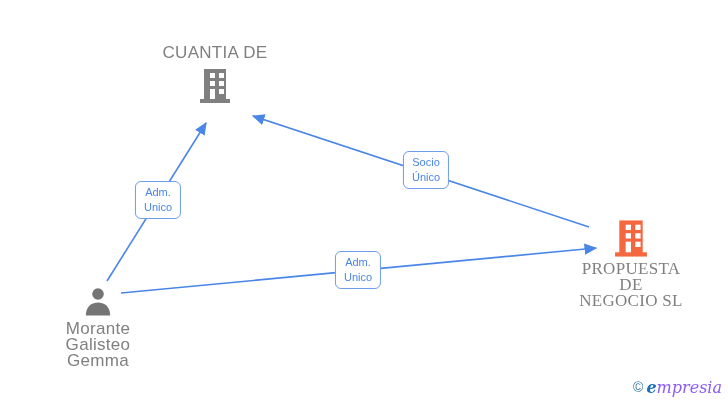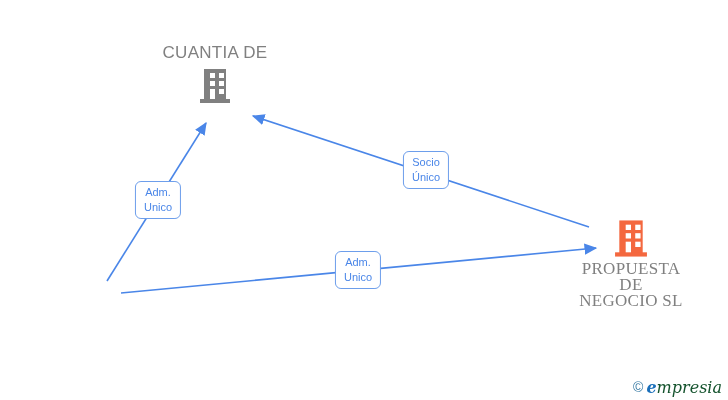--- a/index.html
+++ b/index.html
@@ -16,21 +16,21 @@
     background:#ffffff;border:1px solid #6d9eeb;border-radius:6px;
     color:#4a86e8;font-size:11px;line-height:15px;text-align:center;
     padding:3px 8px;white-space:nowrap;
   }
   .logo{
     position:absolute;right:6px;bottom:3px;font-size:16px;
     font-family:"DejaVu Serif", serif;font-style:italic;white-space:nowrap;
   }
   .logo .copy{font-style:normal;color:#3a7ca5;font-family:"Liberation Sans",sans-serif;font-size:14px;vertical-align:1px;margin-right:3px;}
   .logo .brand-e{color:#1a6fba;font-weight:bold;}
-  .logo .brand-rest{color:#14532d;}
+  .logo .brand-rest{color:#8b5cf6;}
 </style>
 </head>
 <body>
 
 <div class="stage">
 
   <svg class="edges-layer" width="728" height="400" viewBox="0 0 728 400">
     <defs>
       <marker id="arrow" markerWidth="9" markerHeight="8" refX="7.2" refY="3.5" orient="auto">
         <path d="M0,0 L8,3.5 L0,7 Z" fill="#4a86e8"></path>
@@ -76,20 +76,33 @@
         <rect x="11" y="20" width="5" height="10"></rect>
       </g>
     </svg>
     <div class="node-label">
       <div>PROPUESTA</div>
       <div>DE</div>
       <div>NEGOCIO SL</div>
     </div>
   </div>
 
+  <div class="node" style="left:38px;top:286px;width:120px;">
+    <svg class="node-icon" width="30" height="31" viewBox="0 0 32 32" style="margin-bottom:4px;">
+      <g fill="#757575">
+        <circle cx="16" cy="8" r="6.2"></circle>
+        <path d="M3 31 C3 20.5 10 17 16 17 C22 17 29 20.5 29 31 Z"></path>
+      </g>
+    </svg>
+    <div class="node-label">
+      <div>Morante</div>
+      <div>Galisteo</div>
+      <div>Gemma</div>
+    </div>
+  </div>
 
   <div class="edge-label" style="left:158px;top:200px;">
     <div>Adm.</div>
     <div>Unico</div>
   </div>
   <div class="edge-label" style="left:426px;top:170px;">
     <div>Socio</div>
     <div>Único</div>
   </div>
   <div class="edge-label" style="left:358px;top:270px;">

